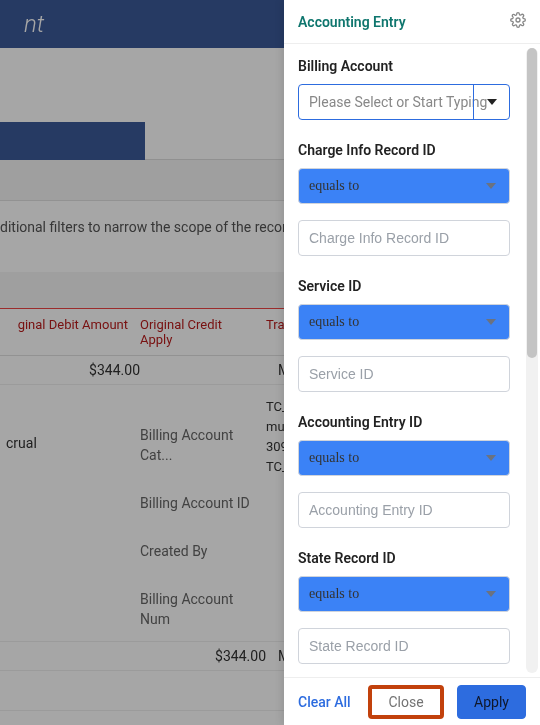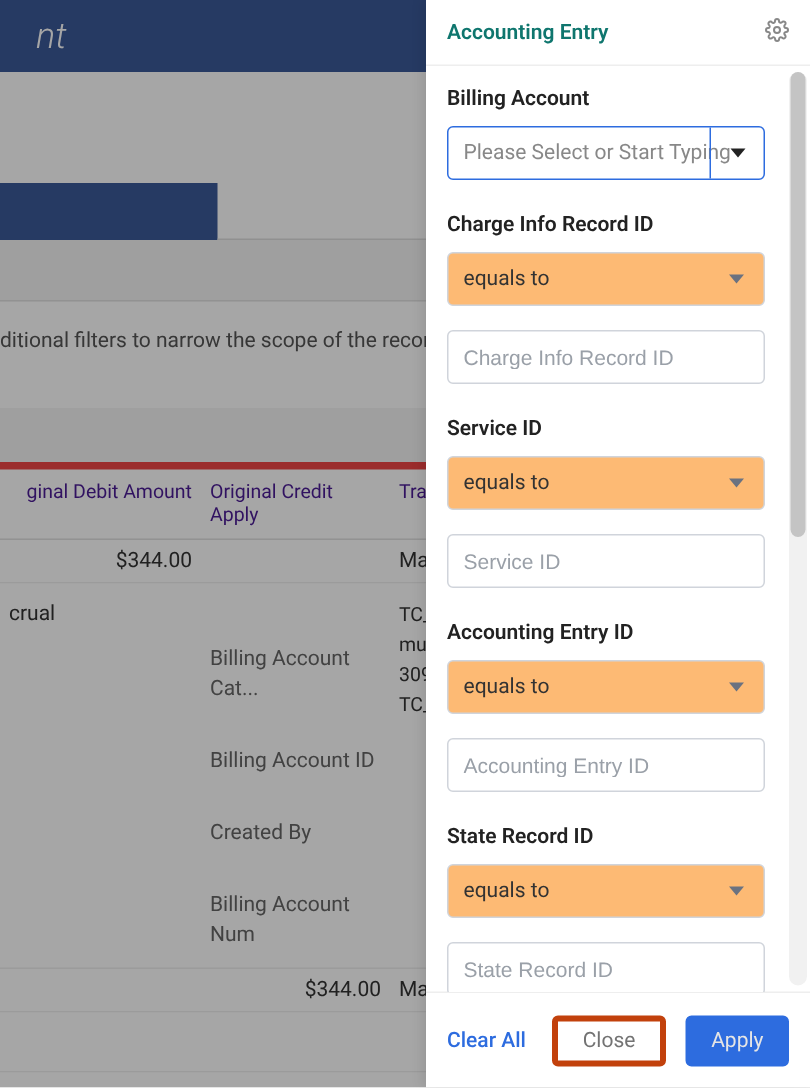--- a/index.html
+++ b/index.html
@@ -8,53 +8,53 @@
   .bg { position: absolute; inset: 0; background: #f5f5f5; }
   .bg-overlay { position: absolute; inset: 0; background: rgba(0,0,0,0.35); pointer-events: none; }
   .bg-topbar { height: 48px; background: #3b5998; color: #fff; display: flex; align-items: center; padding-left: 24px; font-size: 24px; font-weight: 300; font-style: italic; }
   .bg-blank { height: 74px; background: #fff; }
   .bg-tabs { display: flex; height: 38px; background: #fff; }
   .bg-tab-active { width: 145px; background: #3b5998; }
   .bg-tab-right { flex: 1; display: flex; align-items: center; justify-content: center; color: #3b5998; border-bottom: 1px solid #ddd; }
   .bg-desc { padding: 18px 10px 0 0; color: #555; background: #fff; height: 72px; border-top: 1px solid #e0e0e0; margin-top: 40px;}
   .bg-filterbox { height: 30px; width: 30px; border: 1px solid #ccc; border-radius: 3px; margin-left: 290px; margin-top: 10px; display:flex; align-items:center; justify-content:center; color:#888;}
   .bg-tablewrap { margin-top: 36px; background:#fff; }
-  .bg-headrow { display:flex; padding: 8px 0; color:#4c1d95; font-size:13px; border-top:5px solid #ef4444; border-bottom:1px solid #e0e0e0;}
+  .bg-headrow { display:flex; padding: 8px 0; color:#b91c1c; font-size:13px; border-top:1px solid #ef4444; border-bottom:1px solid #e0e0e0;}
   .bg-headrow > div { padding: 0 6px; }
-  .bg-row { display:flex; padding: 6px 0; border-bottom:1px solid #eee; background:#fff;}
+  .bg-row { display:flex; padding: 6px 12px; border-bottom:1px solid #eee; background:#fff;}
   .bg-row.exp { align-items:flex-start; padding:12px 0; }
   .bg-row > div { padding: 0 6px; }
   .c1 { width: 134px; text-align:right; }
   .c2 { width: 126px; }
   .c3 { width: 80px; }
   .detail-lbl { color:#666; font-size:14px; line-height:20px;margin-top:28px; }
   .detail-val { color:#333; font-size:13px; line-height:20px; }
 
   .panel { position: absolute; top:0; right:0; bottom:0; width: 256px; background:#fff; display:flex; flex-direction:column; box-shadow: -2px 0 8px rgba(0,0,0,0.1); }
   .panel-header { height: 44px; display:flex; align-items:center; justify-content:space-between; padding: 0 14px; border-bottom:1px solid #eee; font-weight:600; font-size:14px; color:#0f766e; }
   .panel-body { flex:1; overflow:hidden; position:relative; }
   .panel-scroll { position:absolute; inset:0; right:16px; overflow-y:auto; padding: 14px; }
   .scrollbar { position:absolute; top:4px; right:2px; width:12px; bottom:4px; background:#f1f1f1; border-radius:6px; }
   .scrollbar-thumb { position:absolute; left:1px; right:1px; top:0; height:310px; background:#c4c4c4; border-radius:5px; }
-  .panel-footer { height: 64px; display:flex; align-items:center; justify-content:space-between; padding: 0 14px; border-top:1px solid #eee; }
+  .panel-footer { height: 48px; display:flex; align-items:center; justify-content:space-between; padding: 0 14px; border-top:1px solid #eee; }
   .section { margin-bottom: 22px; }
   .section-label { font-weight:600; color:#222; margin-bottom: 10px; display:flex; justify-content:space-between; align-items:center; }
   .field { position:relative; width:100%; height:36px; border:1px solid #d0d4db; border-radius:4px; display:flex; align-items:center; padding:0 10px; color:#888; margin-bottom:16px; background:#fff; }
   .field.selected { border:1px solid #2d6cdf; color:#888; }
-  .field.selectlike { background:#fdba74; }
+  .field.selectlike { background:#3b82f6;font-family:Liberation Serif, serif; }
   .field input { border:none; outline:none; width:100%; font-size:14px; background:transparent; color:#333;}
   .field input::placeholder { color:#9aa0a8; }
   .caret-box { position:absolute; right:0; top:0; bottom:0; width:36px; display:flex; align-items:center; justify-content:center; border-left:1px solid #d0d4db; }
   .selected .caret-box { border-left:1px solid #2d6cdf; }
   .chev { width:0; height:0; border-left:5px solid transparent; border-right:5px solid transparent; border-top:6px solid #6b7280; }
   .selected .chev { border-top-color:#222; }
   .link { color:#2d6cdf; font-weight:500; font-size:14px; cursor:pointer; }
   .btn { height:34px; padding:0 16px; border-radius:4px; font-size:14px; display:inline-flex; align-items:center; justify-content:center; cursor:pointer; }
   .btn-close { border:4px solid #c2410c; background:#fff; color:#737373; margin-right:10px;}
-  .btn-apply { border:1px solid #2d6cdf; background:#2d6cdf; color:#e5e5e5; }
+  .btn-apply { border:1px solid #2d6cdf; background:#2d6cdf; color:#0f172a; }
   .gear { width:16px; height:16px; color:#888; }
   .chev-up { width:0; height:0; border-left:5px solid transparent; border-right:5px solid transparent; border-bottom:6px solid #6b7280; }
 </style>
 </head>
 <body>
 
 <div class="root">
   <div class="bg">
     <div class="bg-topbar">
       <span>nt</span>
@@ -79,21 +79,21 @@
         <div class="c1">ginal Debit Amount</div>
         <div class="c2">Original Credit Apply</div>
         <div class="c3">Trans</div>
       </div>
       <div class="bg-row">
         <div class="c1">$344.00</div>
         <div class="c2"></div>
         <div class="c3">Manu</div>
       </div>
       <div class="bg-row exp">
-        <div class="c1" style="text-align:left;">crual</div>
+        <div class="c1" style="text-align:left;margin-top:38px;">crual</div>
         <div class="c2">
           <div class="detail-lbl">Billing Account Cat...</div>
           <div class="detail-lbl">Billing Account ID</div>
           <div class="detail-lbl">Created By</div>
           <div class="detail-lbl">Billing Account Num</div>
         </div>
         <div class="c3">
           <div class="detail-val">TC_CAT</div>
           <div class="detail-val">multienti</div>
           <div class="detail-val">309</div>

